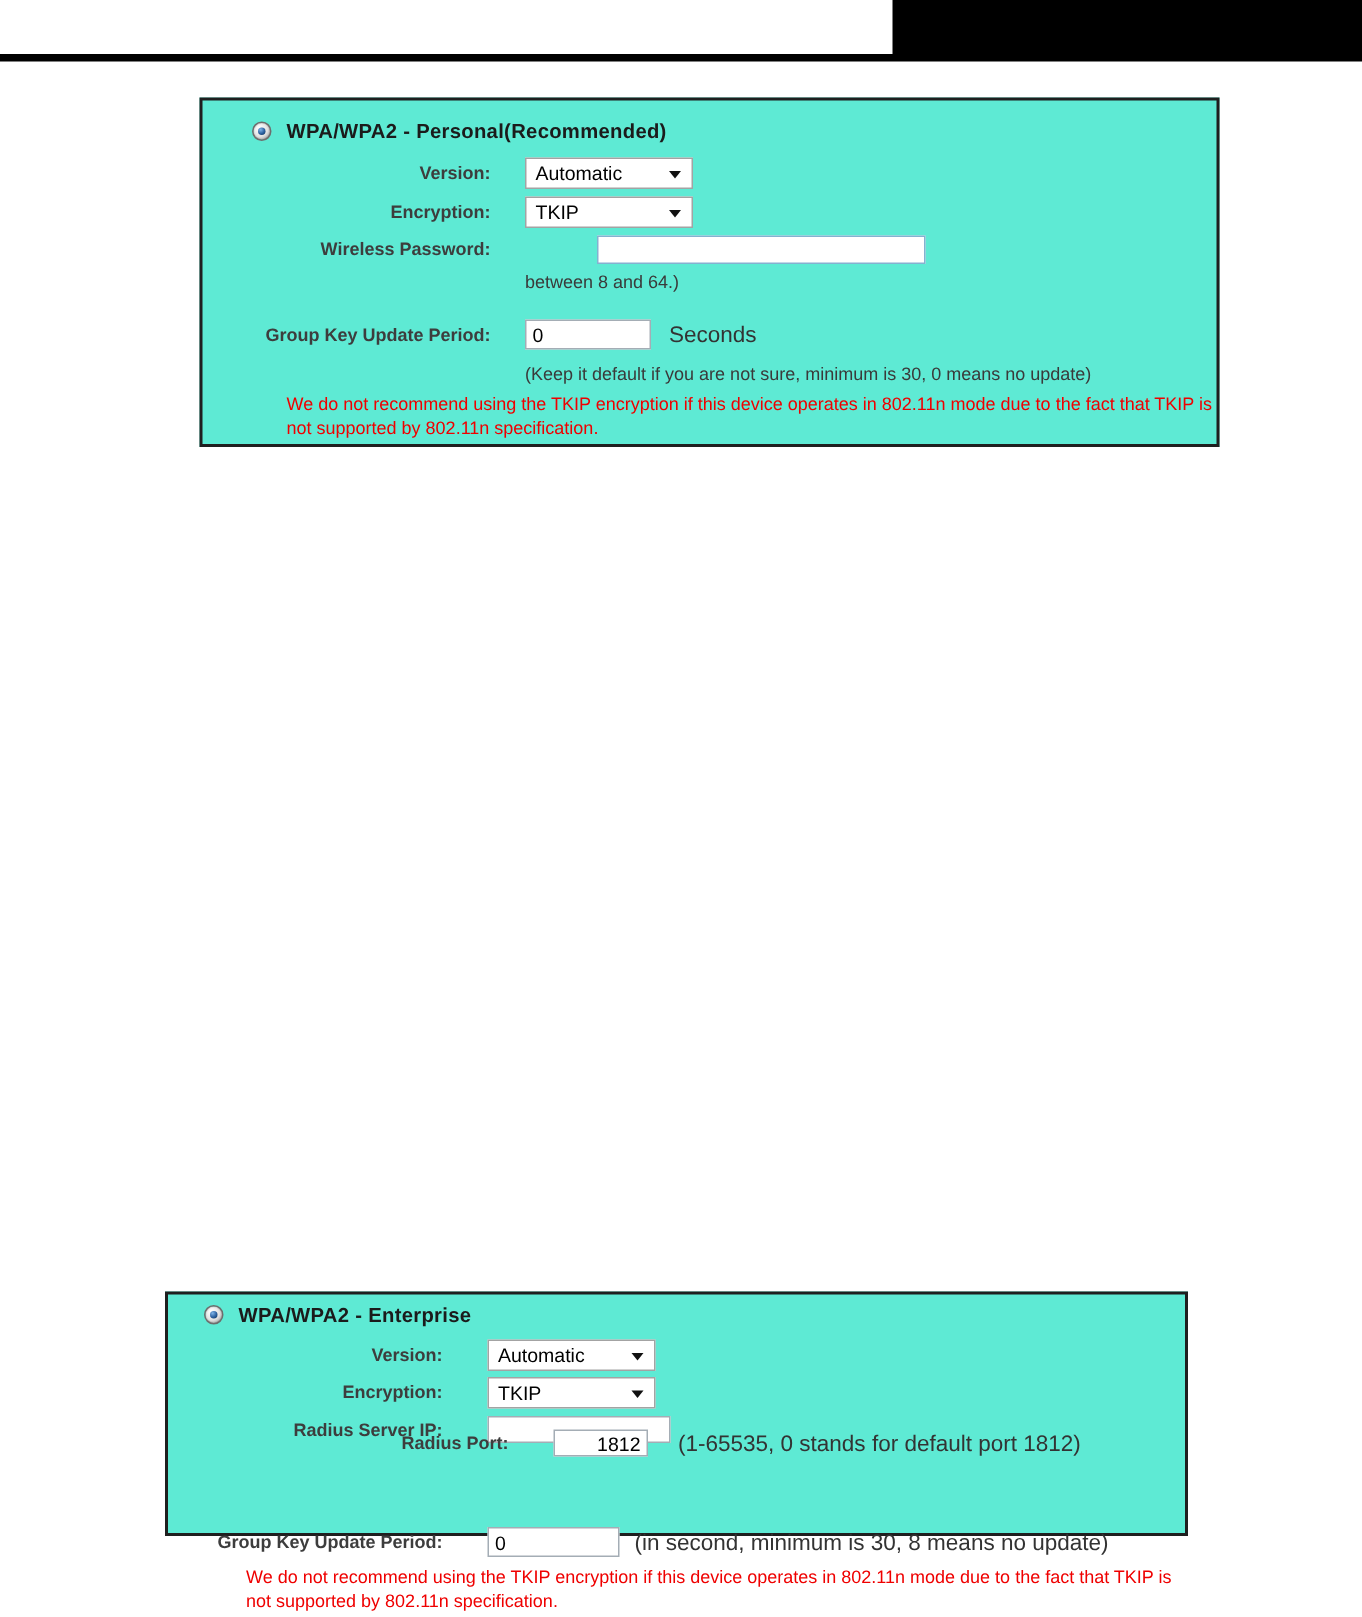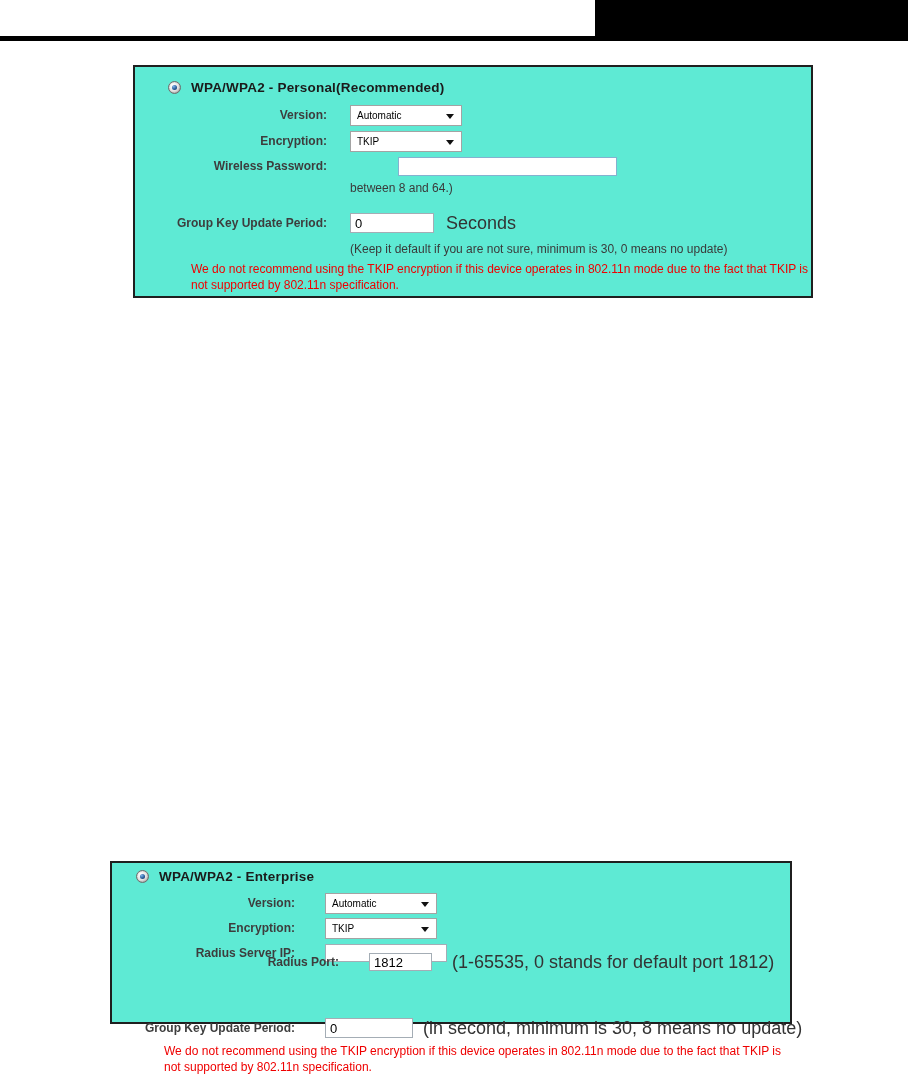--- a/index.html
+++ b/index.html
@@ -25,29 +25,29 @@
            border-radius:50%; background:radial-gradient(circle at 35% 30%, #7fb4e8 0%, #2a5f9e 55%, #10304f 100%); }
 
   .row { position:absolute; display:flex; align-items:center; height:22px; }
   .lbl { font-size:12px; font-weight:bold; color:#3d3d3d; text-align:right; white-space:nowrap; }
   .panel-personal   .lbl { width:192px; }
   .panel-enterprise .lbl { width:183px; }
   .panel-personal   .fld { margin-left:23px; }
   .panel-enterprise .fld { margin-left:30px; }
 
   .combo { position:relative; width:112px; height:21px; background:#fff; border:1px solid #a3a3a3;
-           display:flex; align-items:center; padding-left:6px; font-size:10px; color:#000; cursor:default; }
+           display:flex; align-items:center; padding-left:6px; font-size:13px; color:#000; cursor:default; }
   .combo .arrow { position:absolute; right:7px; top:8px; width:0; height:0;
            border-left:4px solid transparent; border-right:4px solid transparent; border-top:5px solid #111; }
 
   input.txt { height:19px; border:1px solid #a4adb5; background:#fff; font-family:"Liberation Sans",sans-serif;
            font-size:13px; color:#000; padding:0 4px; }
   input.blue-border { border-color:#85b1d0; }
 
-  .after-txt { font-size:18px; color:#333; margin-left:12px; white-space:nowrap; }
+  .after-txt { font-size:15px; color:#333; margin-left:12px; white-space:nowrap; }
   .hint { position:absolute; font-size:12px; color:#3a3a3a; line-height:15px; white-space:nowrap; }
   .warning { position:absolute; font-size:12px; line-height:16px; white-space:nowrap; }
 </style>
 </head>
 <body>
 
 <div class="hdr-block"></div>
 <div class="hdr-rule"></div>
 
 <section class="panel panel-personal">
@@ -119,21 +119,21 @@
     </span>
   </div>
 
   <div class="row" style="left:0; top:79px;">
     <span class="lbl">Radius Server IP:</span>
     <input class="fld txt" style="width: 122px; height: 18px;" type="text" value="">
   </div>
 
   <div class="row" style="left:0; top:88px;padding-left:44px;">
     <span class="lbl">Radius Port:</span>
-    <input class="fld txt" style="width: 63px; height: 18px;" type="text" value="1812">
+    <input class="fld txt" style="width: 63px; height: 18px; text-align: right;" type="text" value="1812">
     <span class="after-txt" style="margin-left:20px;">(1-65535, 0 stands for default port 1812)</span>
   </div>
 
 
   <div class="row" style="left:0; top:154px;">
     <span class="lbl">Group Key Update Period:</span>
     <input class="fld txt" style="width: 88px; height: 20px;" type="text" value="0">
     <span class="after-txt" style="margin-left:10px;">(in second, minimum is 30, 8 means no update)</span>
   </div>
 

